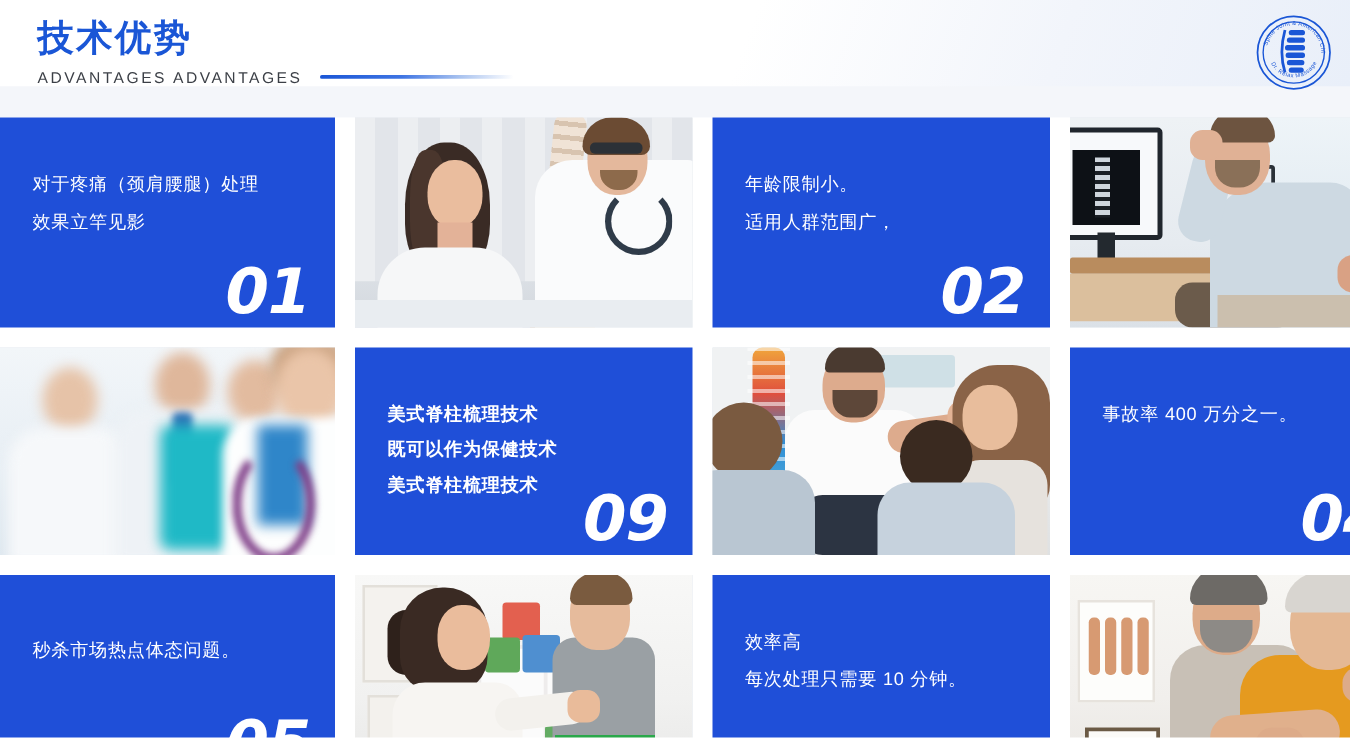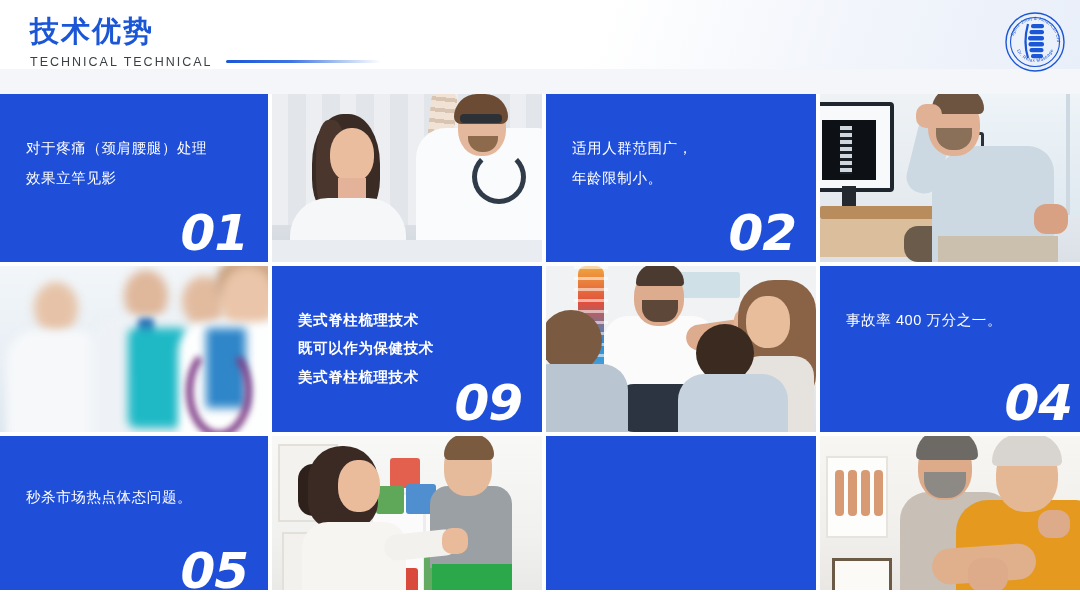--- a/index.html
+++ b/index.html
@@ -60,21 +60,21 @@
     white-space:nowrap;
   }
 
   
   .grid{
     position:absolute;left:0;top:94px;
     width:1080px;height:498px;
     display:grid;
     grid-template-columns:268px 270px 270px 272px;
     grid-template-rows:168px 166px 164px;
-    gap:4px;
+    gap:16px;
     background:#ffffff;
   }
   .cell{position:relative;overflow:hidden;}
 
   
   .cell-text{
     background:#1f4fd8;
     padding:40px 26px 0 26px;
     box-sizing:border-box;
   }
@@ -229,21 +229,21 @@
 </style>
 </head>
 <body>
 
 <div class="page">
 
   <div class="header">
     <div class="header-left">
       <div class="title-cn">技术优势</div>
       <div class="title-en-row">
-        <div class="title-en">TECHNICAL TECHNICAL</div>
+        <div class="title-en">ADVANTAGES ADVANTAGES</div>
         <div class="title-rule"></div>
       </div>
     </div>
 
     <div class="logo">
       <div class="logo-badge">
         <svg width="62" height="62" viewBox="0 0 62 62" aria-hidden="true">
           <circle cx="31" cy="31" r="29" fill="none" stroke="#1a56d6" stroke-width="1.4"></circle>
           <circle cx="31" cy="31" r="24.5" fill="none" stroke="#1a56d6" stroke-width="1.1"></circle>
           <g fill="#1a56d6">
@@ -295,22 +295,22 @@
         <div class="doc-hair"></div>
         <div class="doc-glass"></div>
         <div class="doc-beard"></div>
         <div class="stetho"></div>
         <div class="table"></div>
       </div>
     </div>
 
     <div class="cell cell-text">
       <div class="lines">
+        <div>年龄限制小。</div>
         <div>适用人群范围广，</div>
-        <div>年龄限制小。</div>
       </div>
       <div class="num">02</div>
     </div>
 
     <div class="cell photo">
       <div class="ph-inner p2">
         <div class="win"></div>
           <div class="winbar"></div>
         <div class="mon1">
             <div class="mon1in"></div>
@@ -415,20 +415,24 @@
         <div class="m-pony"></div>
           <div class="m-hair"></div>
           <div class="m-face"></div>
         <div class="m-body"></div>
           <div class="m-arm"></div>
           <div class="m-hand"></div>
       </div>
     </div>
 
     <div class="cell cell-text">
+      <div class="lines">
+        <div>效率高</div>
+        <div>每次处理只需要 10 分钟。</div>
+      </div>
     </div>
 
     <div class="cell photo">
       <div class="ph-inner p6">
         <div class="chart">
             <i class="c-a"></i>
             <i class="c-b"></i>
             <i class="c-c"></i>
             <i class="c-d"></i>
           </div>

